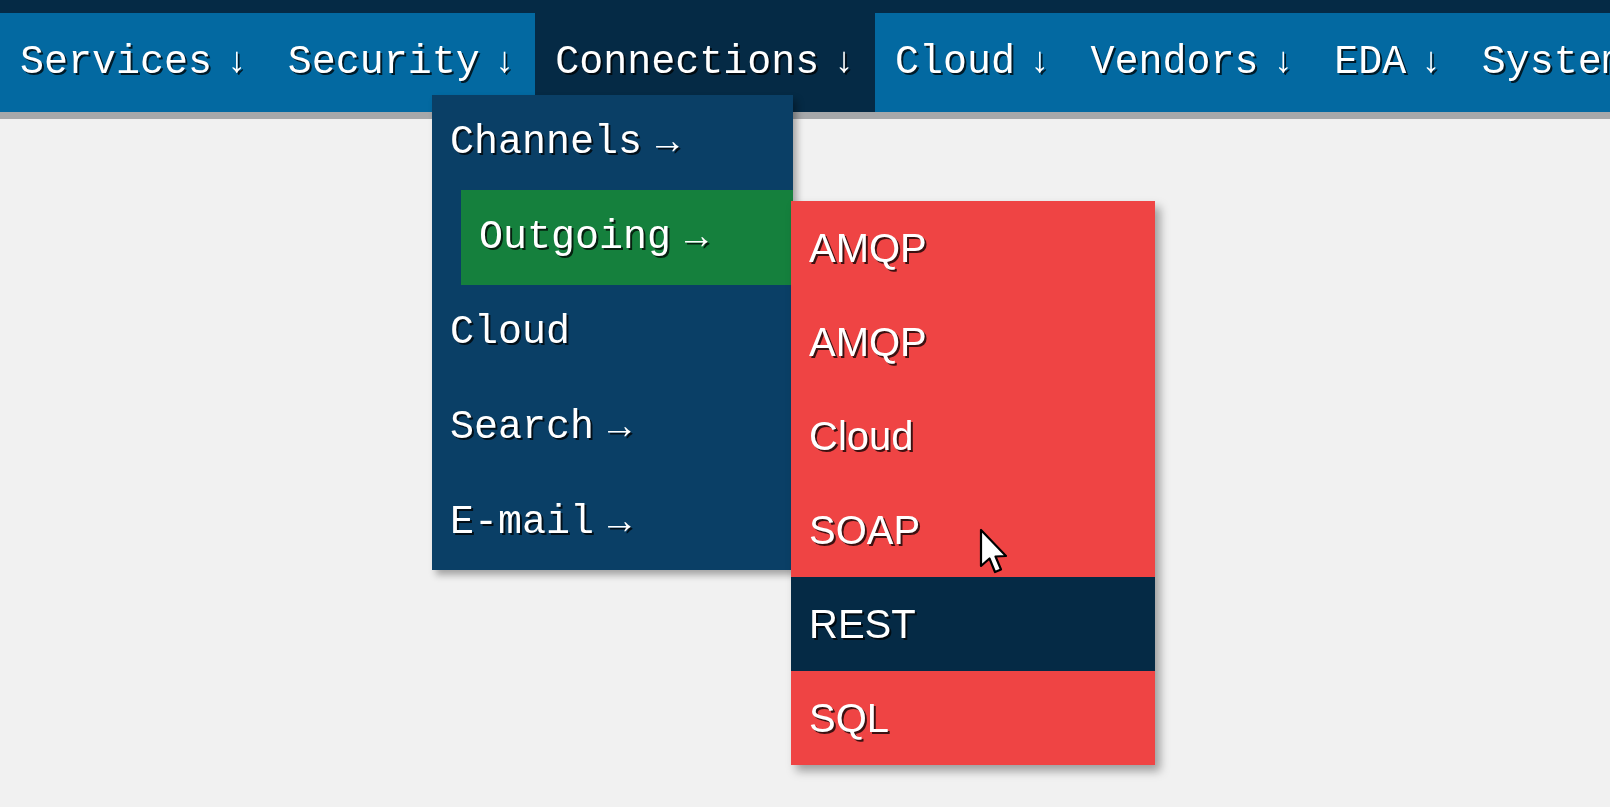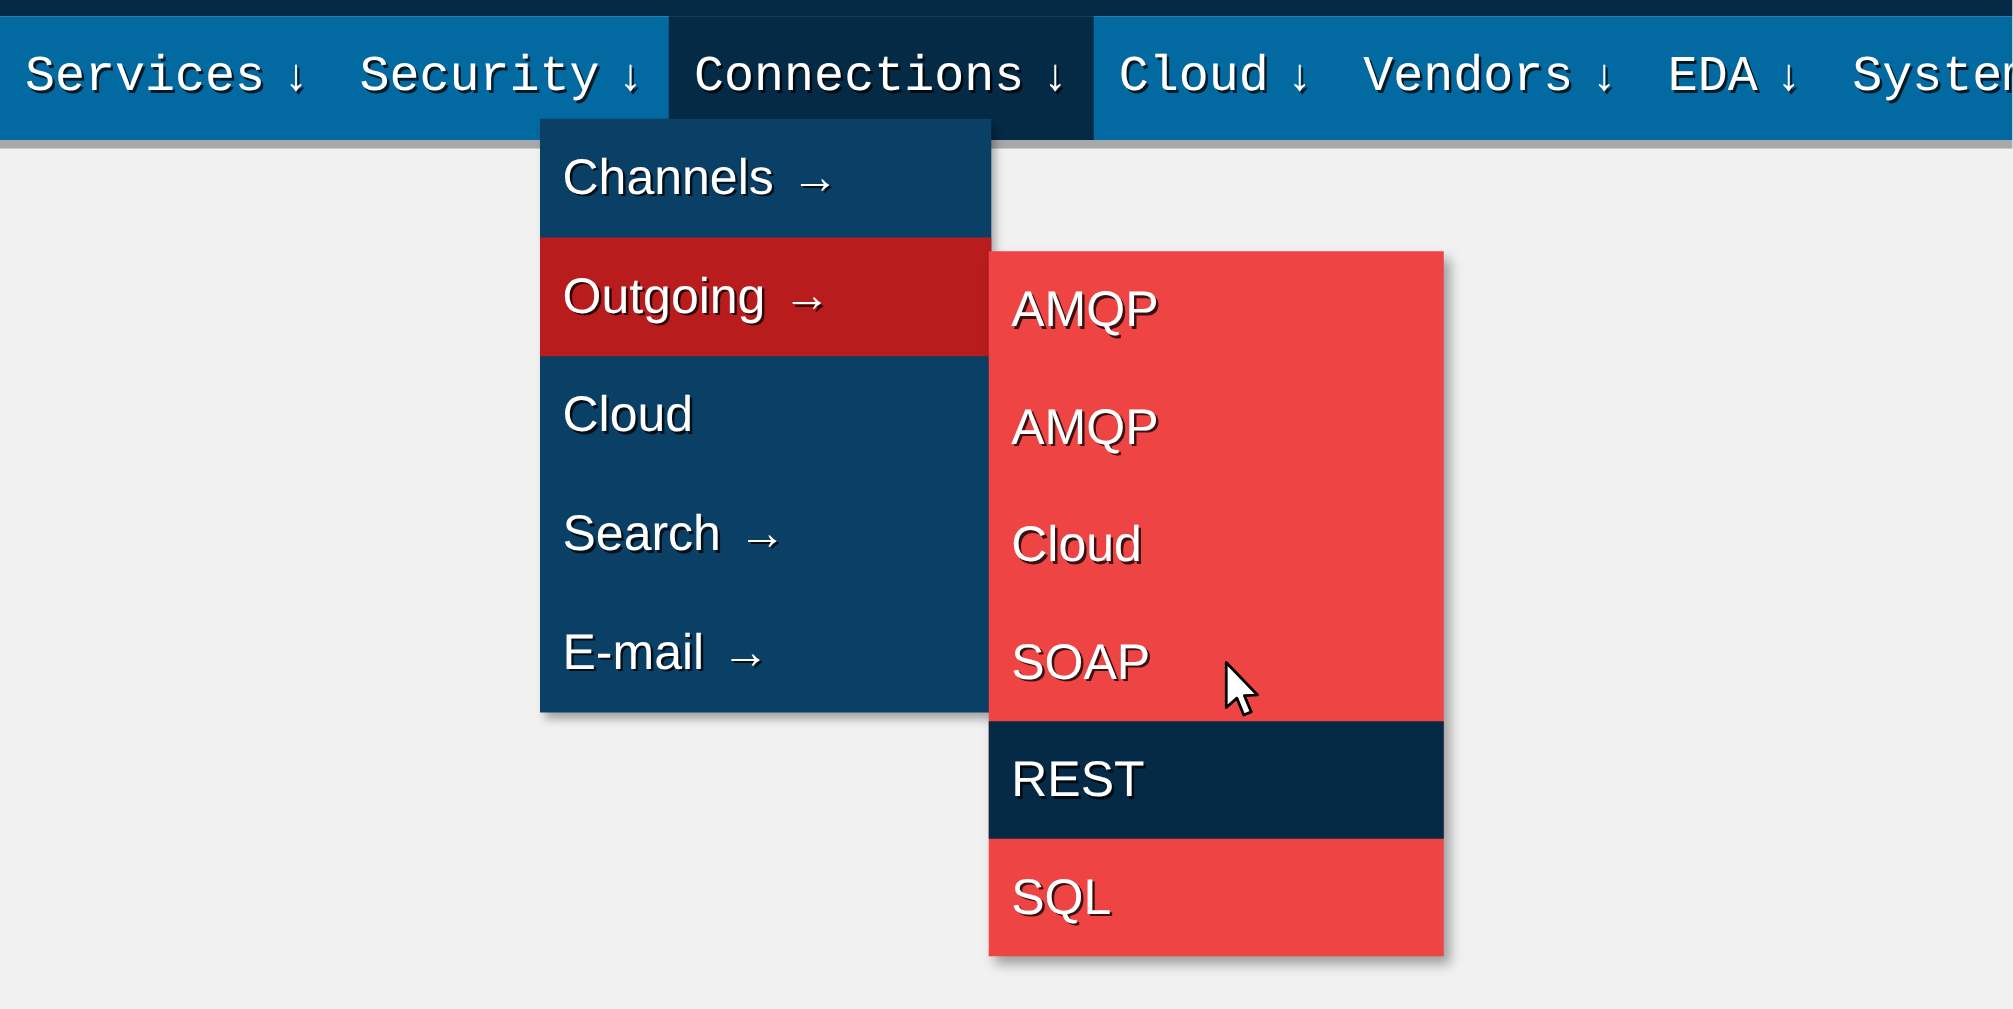--- a/index.html
+++ b/index.html
@@ -95,23 +95,25 @@
     height: 95px;
     display: flex;
     align-items: center;
     padding-left: 18px;
     color: #ffffff;
     font-size: 40px;
     white-space: nowrap;
     text-shadow: 2px 2px 0 rgba(0,0,0,0.75);
     box-sizing: border-box;
     cursor: pointer;
+    font-family: Liberation Mono, monospace;
   }
   #menu-connections .menu-item.highlighted {
-    background: #b91c1c;
+    background: #15803d;
+    margin-left: 29px;
   }
   .menu-item .arrow-right {
     margin-left: 14px;
     font-size: 38px;
     display: inline-block;
   }
 
   
   #menu-outgoing {
     position: absolute;

